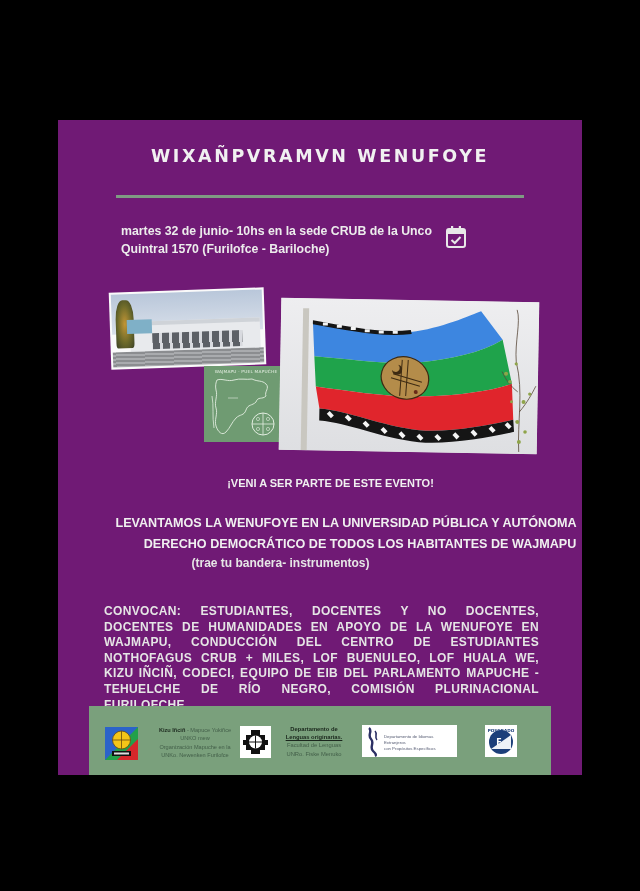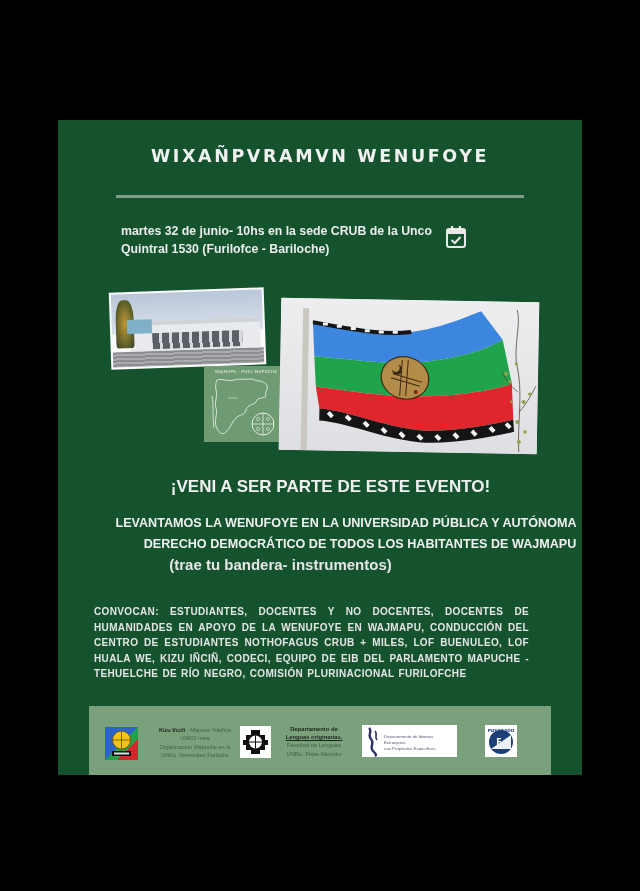--- a/index.html
+++ b/index.html
@@ -1,21 +1,21 @@
 <!DOCTYPE html>
 <html><head>
 <meta charset="utf-8">
 <style>
   * { box-sizing: border-box; margin: 0; padding: 0; }
   html, body { width: 640px; height: 891px; background: #000; overflow: hidden; }
   body { position: relative; font-family: "DejaVu Sans", sans-serif; color: #fff; }
 
   .poster {
     position: absolute; left: 58px; top: 120px; width: 524px; height: 655px;
-    background: #14532d;
+    background: #701a75;
   }
   .title {
     position: absolute; left: 0; width: 524px; text-align: center;
     font-family: "DejaVu Sans", sans-serif; font-weight: bold;
     font-size: 17.5px; letter-spacing: 2.6px; color: #f1f1f1; line-height: 22px;
   }
   .title.l1 { top: 25px; }
   .title.l2 { top: 46px; }
   .title-rule {
     position: absolute; left: 58px; top: 75px; width: 408px; height: 3px;
@@ -46,35 +46,35 @@
   }
   .map-card .cap { position:absolute; left:4px; top:3px; width:76px; font-size:4.3px; color:#e7f0e5; text-align:center; letter-spacing:0.2px; font-family: "DejaVu Sans", sans-serif; }
 
   .flag-photo {
     position: absolute; left: 222px; top: 180px; width: 258px; height: 152px;
     background: #e9e9ea; transform: rotate(1deg); overflow: hidden;
   }
 
   .cta {
     position: absolute; left: 0; top: 357px; width: 524px; text-align: center;
-    font-family: "Liberation Sans", sans-serif; font-weight: bold; font-size: 17px; color: #f0f0f0; padding-left: 21px;
+    font-family: "Liberation Sans", sans-serif; font-weight: bold; font-size: 11px; color: #f0f0f0; padding-left: 21px;
   }
   .slogan {
     position: absolute; left: 0; width: 576px; text-align: center;
     font-family: "Liberation Sans", sans-serif; font-weight: bold; font-size: 12.6px; color: #f0f0f0;
   }
   .slogan.s1 { top: 396px; }
   .slogan.s2 { top: 417px; padding-left: 28px; }
   .slogan-note {
     position: absolute; left: 0; top: 436px; width: 445px; text-align: center;
-    font-family: "Liberation Sans", sans-serif; font-weight: bold; font-size: 15px; color: #e6e6e6;
+    font-family: "Liberation Sans", sans-serif; font-weight: bold; font-size: 12px; color: #e6e6e6;
   }
   .convocan {
-    position: absolute; left: 36px; top: 484px; width: 435px;
-    font-family: "Liberation Sans", sans-serif; font-weight: bold; font-size: 10px;
+    position: absolute; left: 46px; top: 484px; width: 435px;
+    font-family: "Liberation Sans", sans-serif; font-weight: bold; font-size: 12px;
     line-height: 15.6px; color: #e5e5e5; text-align: justify; text-align-last: left;
     letter-spacing: 0.35px; word-spacing: 1px;
   }
 
   .footer {
     position: absolute; left: 31px; top: 586px; width: 462px; height: 69px;
     background: #7aa07c;
   }
   .logo { position: absolute; }
   .logo-kizu { left: 16px; top: 21px; width: 33px; height: 33px; }
@@ -99,21 +99,21 @@
 </head>
 <body>
 
 <div class="poster">
 
   <div class="title l1">WIXAÑPVRAMVN WENUFOYE</div>
   <div class="title-rule"></div>
 
   <div class="when">
     <div>martes 32 de junio- 10hs en la sede CRUB de la Unco</div>
-    <div>Quintral 1530 (Furilofce - Bariloche)</div>
+    <div>Quintral 1570 (Furilofce - Bariloche)</div>
   </div>
   <svg class="cal-icon" viewBox="0 0 22 24">
     <rect x="2" y="4" width="18" height="18" rx="2" fill="none" stroke="#e8e8e8" stroke-width="2"></rect>
     <rect x="2" y="4" width="18" height="5" fill="#e8e8e8"></rect>
     <rect x="6" y="1" width="2.2" height="5" fill="#e8e8e8"></rect>
     <rect x="13.8" y="1" width="2.2" height="5" fill="#e8e8e8"></rect>
     <path d="M6.5 15 L9.8 18 L15.5 12" fill="none" stroke="#e8e8e8" stroke-width="2"></path>
   </svg>
 
   <div class="photo-building">

